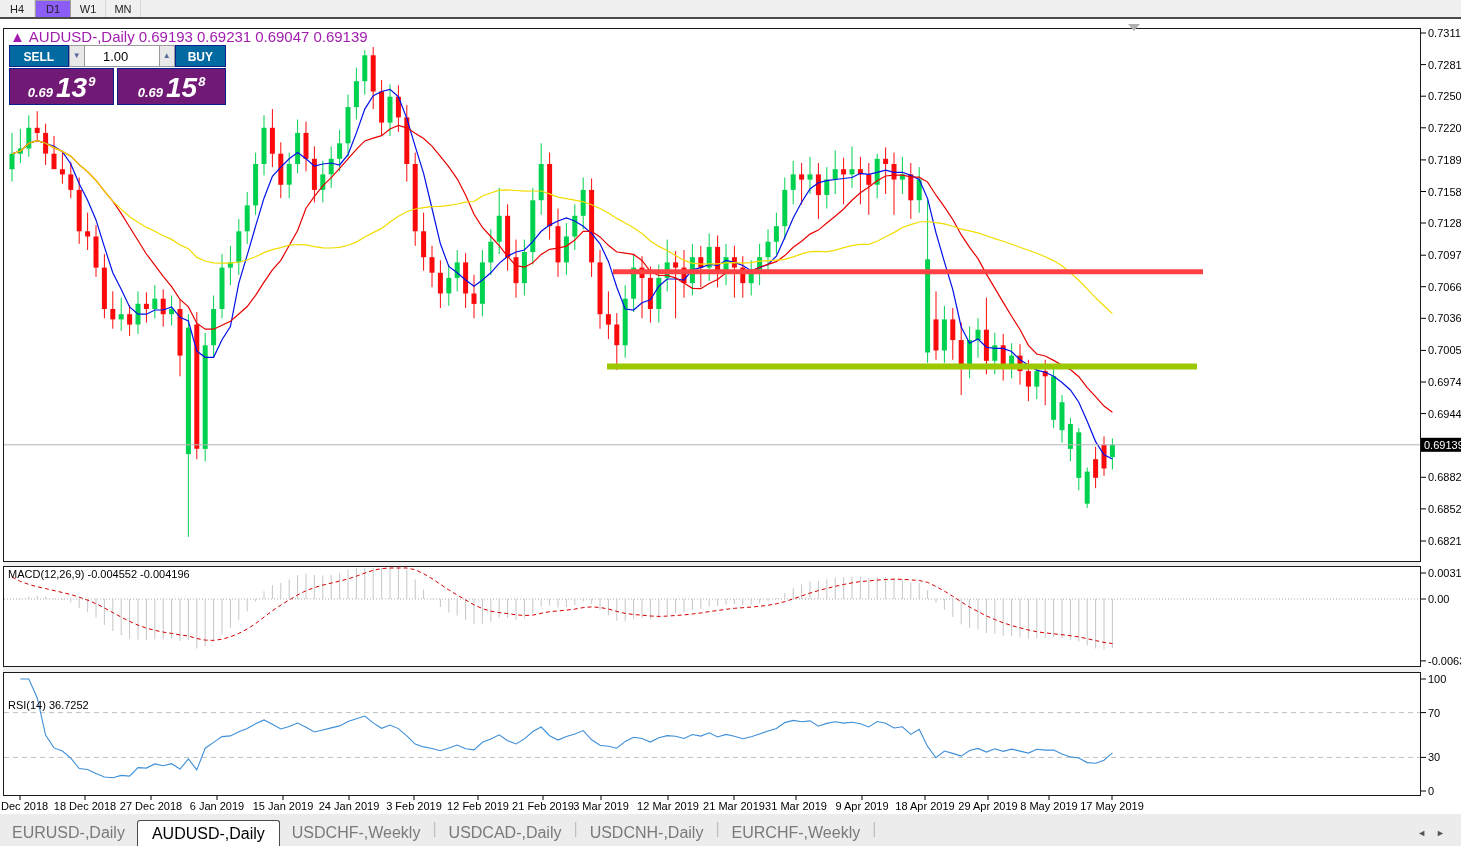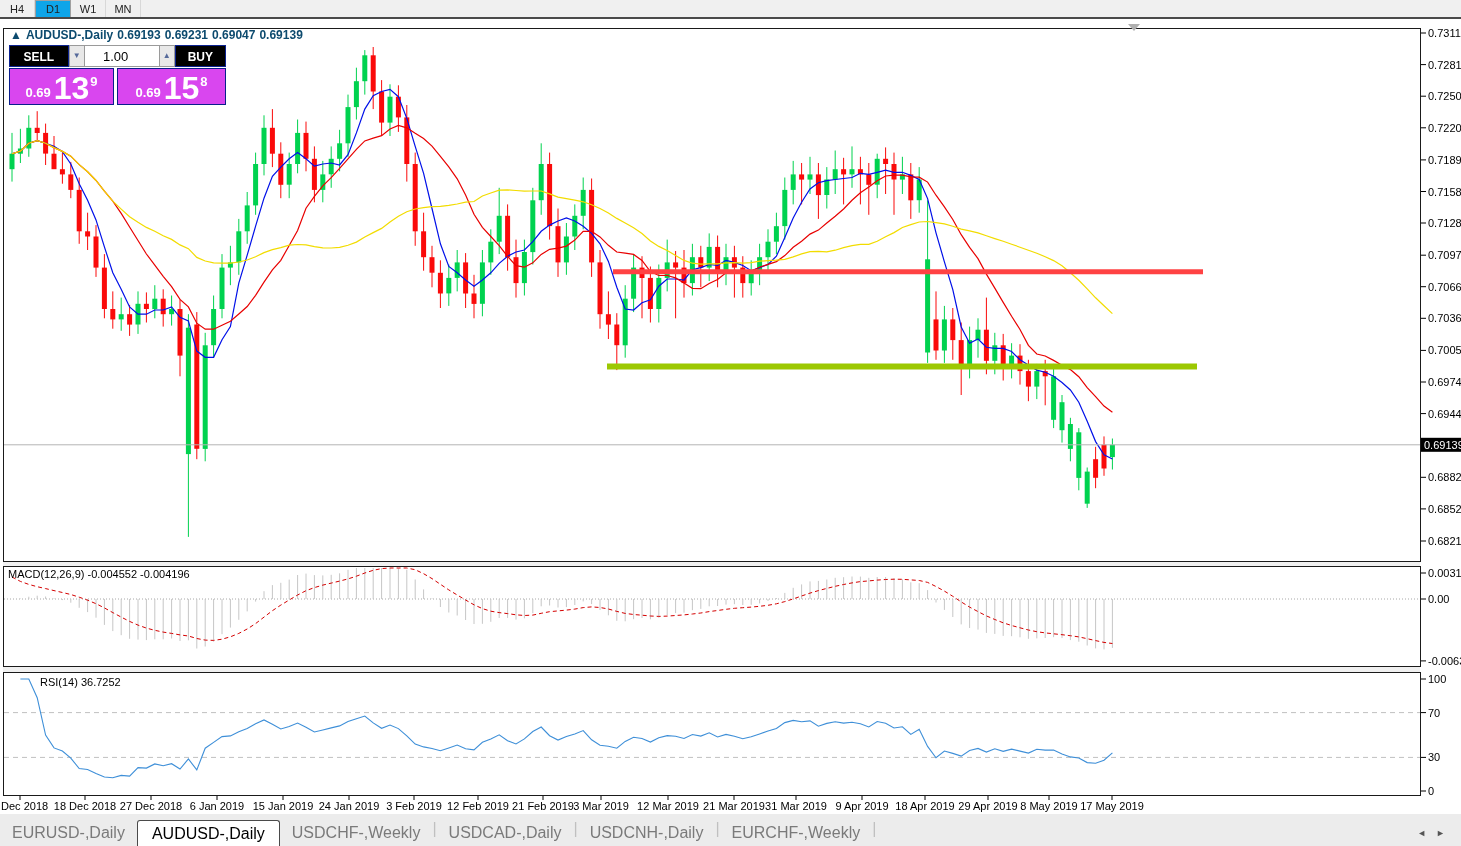--- a/index.html
+++ b/index.html
@@ -3,48 +3,48 @@
 <meta charset="utf-8">
 <style>
   html,body{margin:0;padding:0;width:1461px;height:846px;overflow:hidden;
     font-family:"Liberation Sans",sans-serif;background:#ececec;}
   #root{position:relative;width:1461px;height:846px;background:#ececec;}
   
   #toolbar{position:absolute;left:0;top:0;width:1461px;height:17px;background:#f0f0f0;
     border-bottom:2px solid #4a4a4a;display:flex;align-items:stretch;}
   .tf-btn{min-width:26px;padding:1px 4px 0 4px;font-size:11px;color:#222;text-align:center;
     line-height:16px;border-right:1px solid #d8d8d8;background:#f0f0f0;}
-  .tf-btn.active{background:#0ea5e9;border:1px solid #a0a0a0;border-bottom:none;line-height:14px;}
+  .tf-btn.active{background:#8b5cf6;border:1px solid #a0a0a0;border-bottom:none;line-height:14px;}
   
   #chart-area{position:absolute;left:0;top:19px;width:1461px;height:795px;background:#ffffff;}
   #svg{position:absolute;left:0;top:0;z-index:1;}
   #overlay{position:absolute;left:0;top:0;width:1461px;height:846px;z-index:2;pointer-events:none;}
   #overlay *{pointer-events:auto;}
-  #sym-header{position:absolute;left:10px;top:28px;font-size:12px;font-weight:bold;color:#0c4a6e;}
+  #sym-header{position:absolute;left:10px;top:28px;font-size:15px;font-weight:normal;color:#a21caf;}
   #sym-header span{margin-right:4px;}
   #macd-label,#rsi-label{position:absolute;left:8px;font-size:11px;color:#000;}
   #macd-label{top:568px;}
-  #rsi-label{top:676px;margin-left:32px;}
+  #rsi-label{top:699px;}
   
   #trade-widget{position:absolute;left:9px;top:45px;width:217px;}
   #tw-row1{display:flex;height:22px;}
-  .tw-btn{background:#000000;color:#fff;font-size:12px;font-weight:bold;text-align:center;
+  .tw-btn{background:#0369a1;color:#fff;font-size:12px;font-weight:bold;text-align:center;
     line-height:22px;border:1px solid #0c2290;box-sizing:border-box;}
   #sell-btn{width:64px;}
   #buy-btn{width:55px;text-align:center;}
   .spin-btn{width:17px;background:#e8e8e8;border:1px solid #9a9a9a;box-sizing:border-box;
     font-size:8px;color:#55699a;text-align:center;line-height:20px;}
   #volume-input{width:62px;border:1px solid #9a9a9a;border-left:none;border-right:none;
     font-size:13px;text-align:center;padding:0 12px 0 0;font-family:"Liberation Sans",sans-serif;}
   #tw-row2{display:flex;margin-top:1px;}
-  .price-panel{background:#d946ef;border:1px solid #0a1e8c;color:#fff;height:34px;width:104px;
-    display:flex;align-items:flex-end;justify-content:center;padding-bottom:1px;box-sizing:content-box;}
+  .price-panel{background:#701a75;border:1px solid #0a1e8c;color:#fff;height:34px;width:104px;
+    display:flex;align-items:flex-end;justify-content:center;padding-bottom:1px;box-sizing:content-box;font-style:italic;}
   .price-panel.right{margin-left:3px;width:108px;}
   .pp-prefix{font-size:13px;font-weight:bold;margin:0 3px 3px 0;}
-  .pp-big{font-size:32px;font-weight:bold;line-height:30px;}
+  .pp-big{font-size:28px;font-weight:bold;line-height:30px;}
   .pp-sup{font-size:13px;font-weight:bold;margin:0 0 14px 1px;}
   
   #tabbar{position:absolute;left:0;top:820px;width:1461px;height:26px;background:#ececec;
     display:flex;font-size:16px;color:#7a7a7a;}
   .tab{padding:4px 12px 5px 12px;white-space:nowrap;}
   .tab.active{background:#ffffff;border:1px solid #4a4a4a;border-bottom:none;color:#000;
     border-radius:3px 3px 0 0;padding:4px 14px 6px 14px;}
   .tab-sep{color:#c0c0c0;padding-bottom:5px;}
   #tab-scroll{position:absolute;right:6px;top:828px;font-size:9px;color:#555;letter-spacing:10px;}
 </style>

